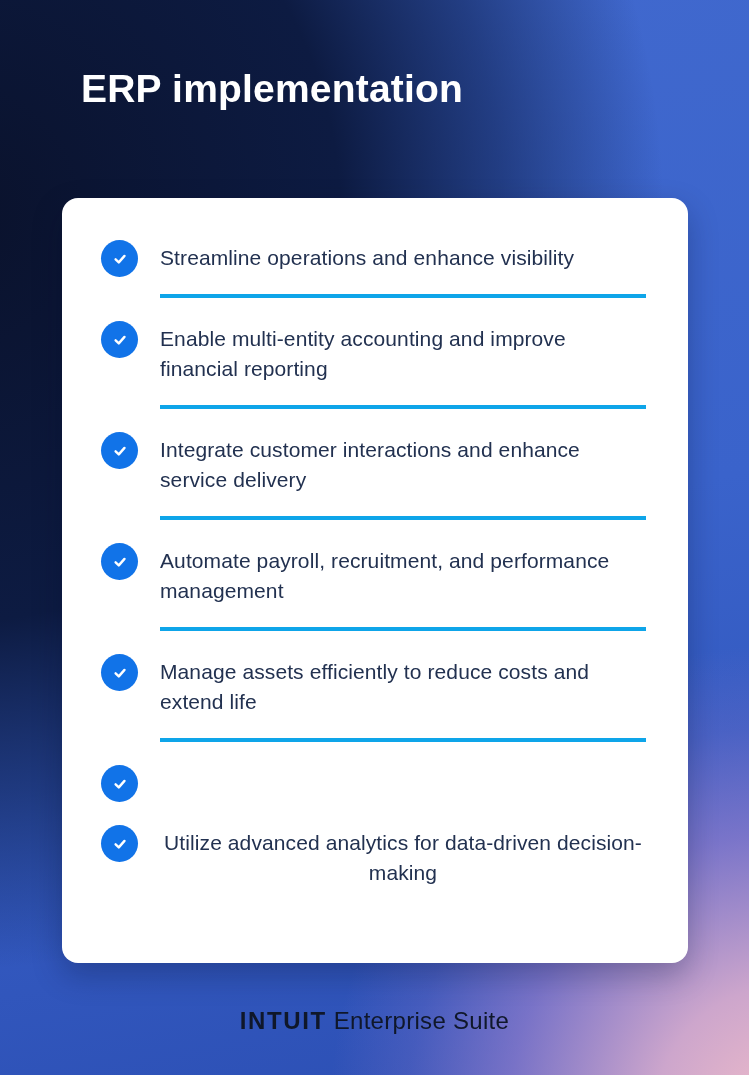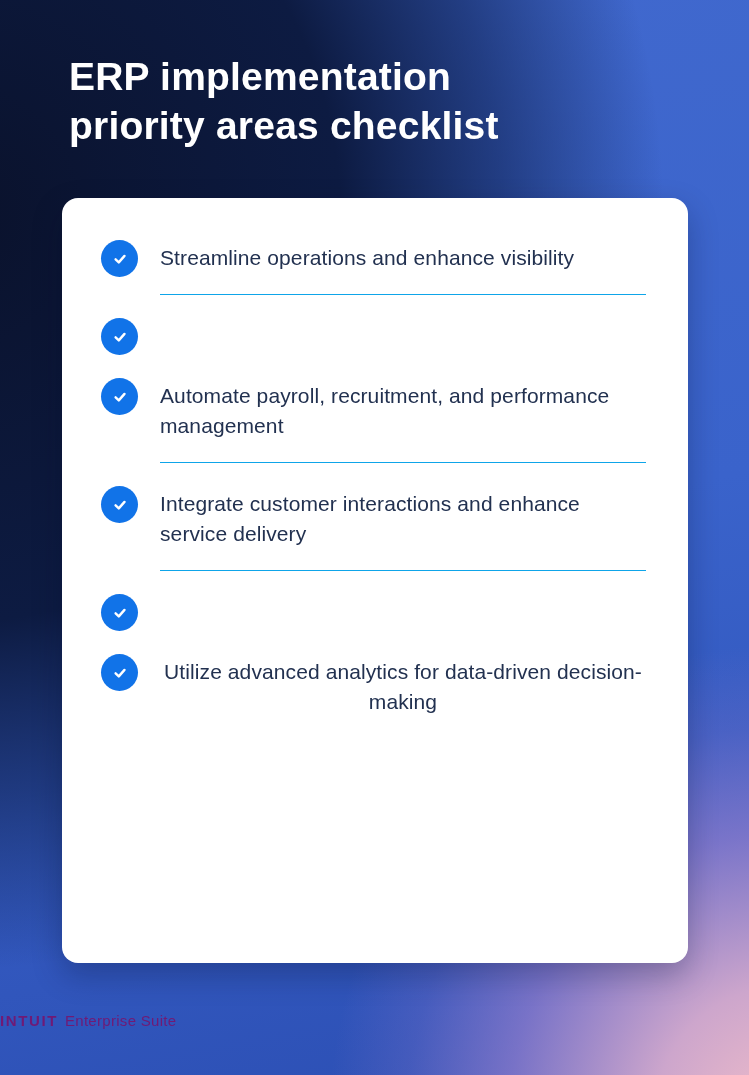--- a/index.html
+++ b/index.html
@@ -25,21 +25,21 @@
       linear-gradient(170deg, #4169ce 0%, #3a63cb 50%, #2c4fb4 100%);
   }
 
   .header {
     position: absolute;
     left: 63px;
     top: 46px;
     color: #ffffff;
   }
   .header h1 {
-    margin: 6px;
+    margin: 18px;
     font-size: 39px;
     line-height: 49px;
     font-weight: 700;
     letter-spacing: 0.2px;
   }
 
   .card {
     position: absolute;
     left: 62px;
     top: 198px;
@@ -78,88 +78,96 @@
   }
   .check svg { display: block; }
 
   .item-body {
     flex: 1;
     font-size: 21px;
     line-height: 30px;
     color: #223150;
     letter-spacing: 0.1px;
     padding-bottom: 21px;
-    border-bottom: 1px solid #0ea5e9;
+    border-bottom: 4px solid #0ea5e9;
   }
   li.item:last-child .item-body { border-bottom: none; }
 
   .footer {
     position: absolute;
     left: 0;
     right: 0;
     top: 1006px;
-    text-align: left;
-    color: #701a75;
-    font-size: 15px;
+    text-align: center;
+    color: #0f172a;
+    font-size: 24px;
     line-height: 30px;
   }
   .footer .brand {
     font-weight: 800;
     letter-spacing: 1.6px;
   }
   .footer .product {
     font-weight: 400;
     margin-left: 7px;
     letter-spacing: 0.3px;
   }
 </style>
 </head>
 <body>
 
 <div class="bg"></div>
 
 <div class="header">
   <h1>
     <span>ERP implementation</span><br>
-    <span>priority areas checklist</span>
   </h1>
 </div>
 
 <div class="card">
   <ul class="checklist">
     <li class="item">
       <span class="check">
         <svg width="18" height="18" viewBox="0 0 18 18" fill="none">
             <path d="M4.6 9.3 L7.8 12.4 L13.5 5.9" stroke="#ffffff" stroke-width="2.4" stroke-linecap="round" stroke-linejoin="round"></path>
           </svg>
       </span>
       <span class="item-body">Streamline operations and enhance visibility</span>
     </li>
     <li class="item">
       <span class="check">
         <svg width="18" height="18" viewBox="0 0 18 18" fill="none">
             <path d="M4.6 9.3 L7.8 12.4 L13.5 5.9" stroke="#ffffff" stroke-width="2.4" stroke-linecap="round" stroke-linejoin="round"></path>
           </svg>
       </span>
+      <span class="item-body">Enable multi-entity accounting and improve financial reporting</span>
+    </li>
+    <li class="item">
+      <span class="check">
+        <svg width="18" height="18" viewBox="0 0 18 18" fill="none">
+            <path d="M4.6 9.3 L7.8 12.4 L13.5 5.9" stroke="#ffffff" stroke-width="2.4" stroke-linecap="round" stroke-linejoin="round"></path>
+          </svg>
+      </span>
+      <span class="item-body">Integrate customer interactions and enhance service delivery</span>
     </li>
     <li class="item">
       <span class="check">
         <svg width="18" height="18" viewBox="0 0 18 18" fill="none">
             <path d="M4.6 9.3 L7.8 12.4 L13.5 5.9" stroke="#ffffff" stroke-width="2.4" stroke-linecap="round" stroke-linejoin="round"></path>
           </svg>
       </span>
       <span class="item-body">Automate payroll, recruitment, and performance management</span>
     </li>
     <li class="item">
       <span class="check">
         <svg width="18" height="18" viewBox="0 0 18 18" fill="none">
             <path d="M4.6 9.3 L7.8 12.4 L13.5 5.9" stroke="#ffffff" stroke-width="2.4" stroke-linecap="round" stroke-linejoin="round"></path>
           </svg>
       </span>
-      <span class="item-body">Integrate customer interactions and enhance service delivery</span>
+      <span class="item-body">Manage assets efficiently to reduce costs and extend life</span>
     </li>
     <li class="item">
       <span class="check">
         <svg width="18" height="18" viewBox="0 0 18 18" fill="none">
             <path d="M4.6 9.3 L7.8 12.4 L13.5 5.9" stroke="#ffffff" stroke-width="2.4" stroke-linecap="round" stroke-linejoin="round"></path>
           </svg>
       </span>
     </li>
     <li class="item">
       <span class="check">

